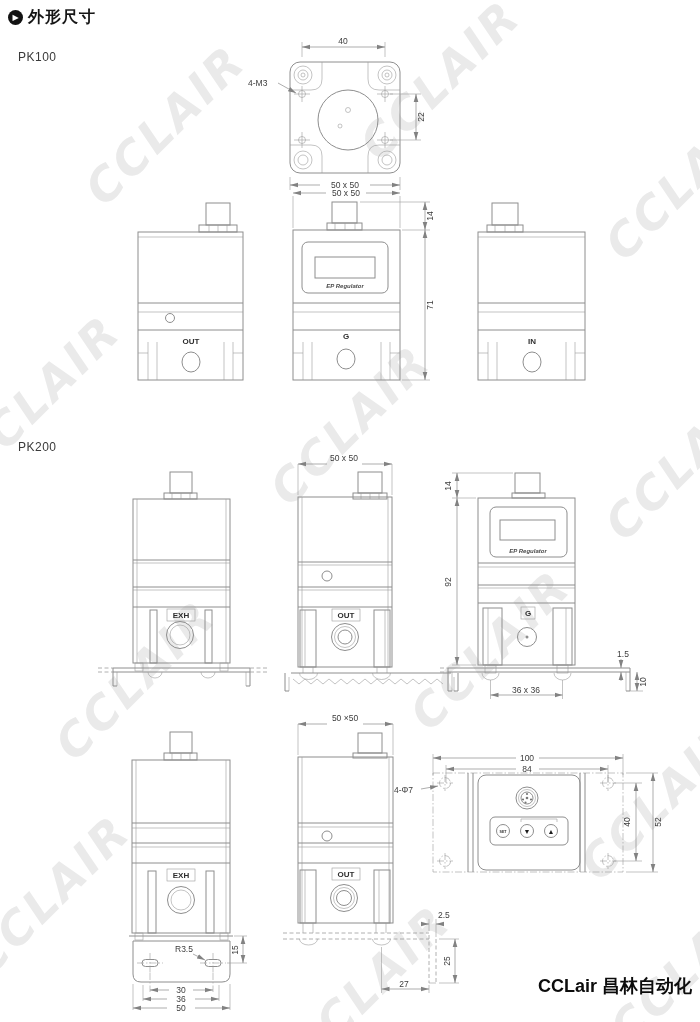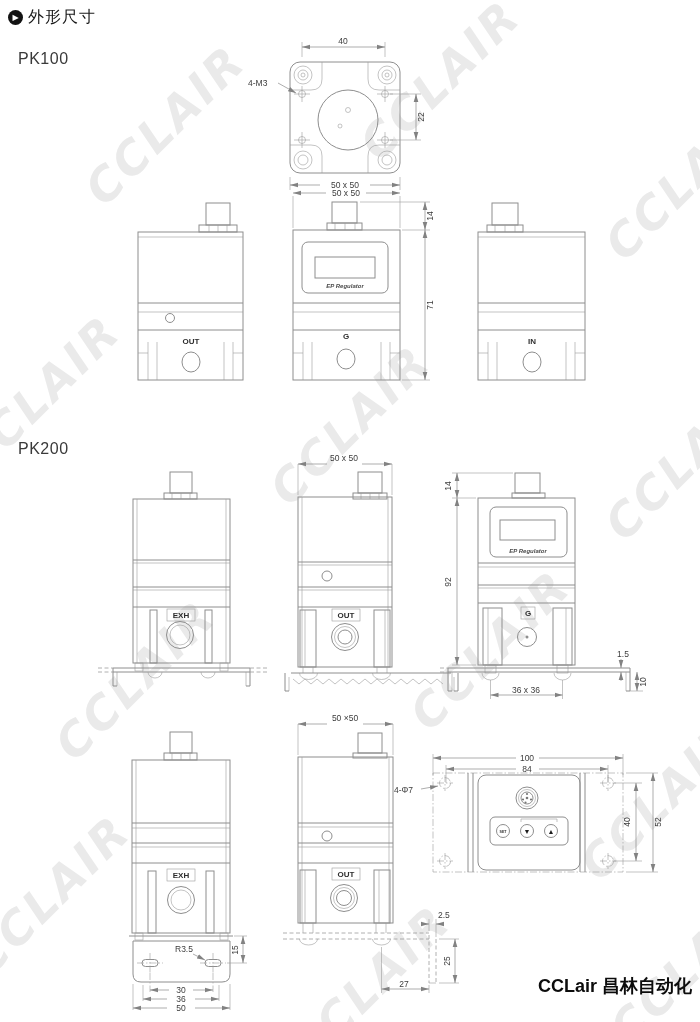--- a/index.html
+++ b/index.html
@@ -4,22 +4,22 @@
 <style>
   html,body{margin:0;padding:0;background:#fff}
   .page{position:relative;width:700px;height:1022px;background:#ffffff;overflow:hidden;
         font-family:"Liberation Sans",sans-serif}
   .wm{position:absolute;font-family:"DejaVu Sans",sans-serif;font-style:italic;font-weight:700;
       font-size:46px;letter-spacing:3px;color:#eaeaea;white-space:nowrap;z-index:0;
       transform:translate(-50%,-50%) rotate(-45deg)}
   .hdr{position:absolute;left:8px;top:7px;display:flex;align-items:center;gap:5px;z-index:3}
   .hdr-icon{width:15px;height:15px;border-radius:50%;background:#121212;color:#fff;
             display:flex;align-items:center;justify-content:center;font-size:8px;line-height:1}
-  .hdr-title{font-size:16px;font-weight:normal;color:#161616;letter-spacing:1px}
-  .mlabel{position:absolute;font-size:16px;color:#3a3a3a;z-index:2;letter-spacing:.5px}
+  .hdr-title{font-size:16px;font-weight:bold;color:#161616;letter-spacing:1px}
+  .mlabel{position:absolute;font-size:12px;color:#3a3a3a;z-index:2;letter-spacing:.5px}
   .fig{position:absolute;z-index:1;overflow:visible}
   .footer{position:absolute;left:0;width:692px;top:974px;text-align:right;font-size:18px;
           font-weight:bold;color:#0c0c0c;z-index:3}
   svg text{font-family:"Liberation Sans",sans-serif}
   .ln{fill:none;stroke:#8e8e8e;stroke-width:1}
   .tn{fill:none;stroke:#9c9c9c;stroke-width:.6}
   .dim{fill:none;stroke:#8a8a8a;stroke-width:.7}
   .cl{fill:none;stroke:#9c9c9c;stroke-width:.6;stroke-dasharray:7 2 1.5 2}
   .dsh{fill:none;stroke:#9c9c9c;stroke-width:.8;stroke-dasharray:4 2.5}
   .dt{font-size:8.5px;fill:#3c3c3c}

